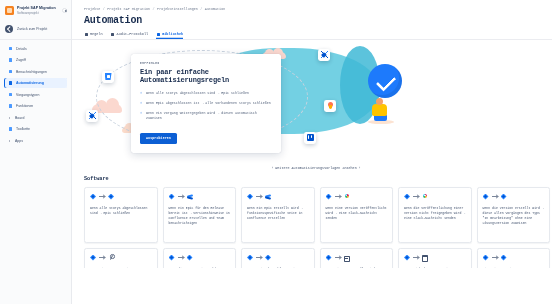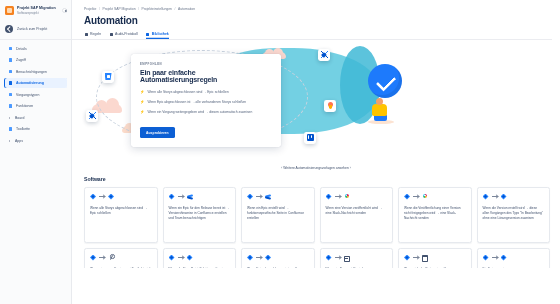--- a/index.html
+++ b/index.html
@@ -96,21 +96,21 @@
     border-top:1.1px solid transparent;
     border-bottom:1.1px solid transparent;
   }
   .gear-sq {
     width:3.4px;height:3.4px;border-radius:.6px;
     background:#4c9aff;
   }
   .nav-item.active .gear-sq { background:#0c66e4; }
 
   
-  .main { flex: 1; height: 268px; position: relative; overflow: hidden; background:#fff; }
+  .main { flex: 1; height: 268px; position: relative; overflow: hidden; background:#fff;font-family:Liberation Mono, monospace; }
   .crumbs {
     display:flex; align-items:center; gap:2.5px;
     padding: 7px 0 0 12px;
     font-size: 3.4px; color:#6b778c; white-space: nowrap;
   }
   .crumbs .sep { color:#a5adba; }
   .crumbs .cl { cursor:pointer; }
   .page-title {
     padding: 4px 0 0 12px;
     font-size: 10px; font-weight: 700; letter-spacing: -.2px; color:#172b4d;

